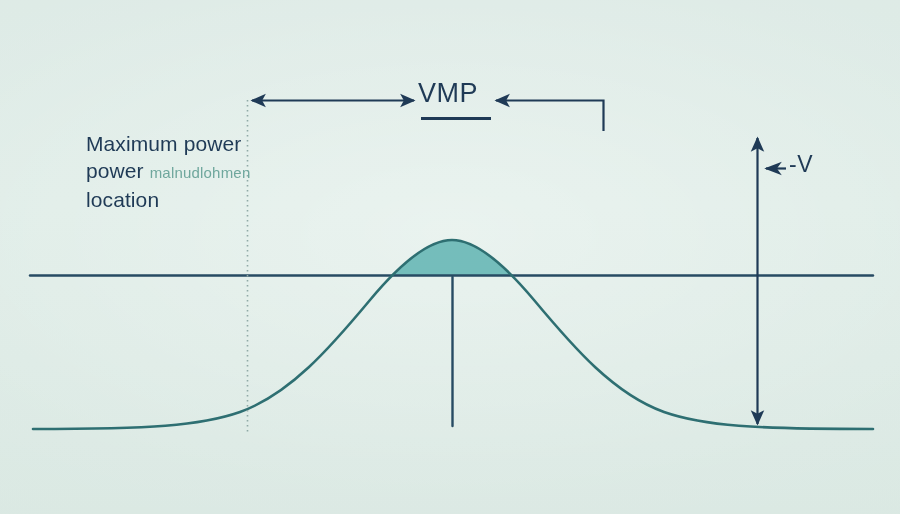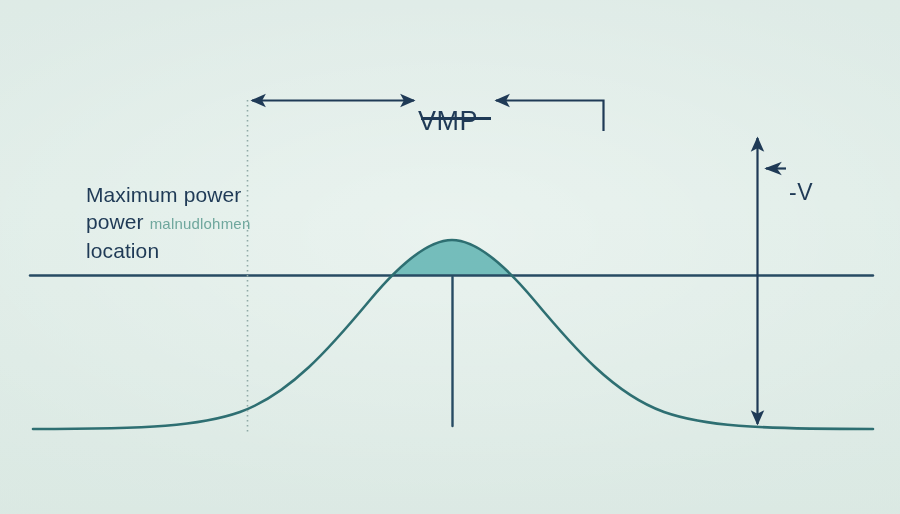--- a/index.html
+++ b/index.html
@@ -26,25 +26,24 @@
   }
   #vector-layer {
     position: absolute;
     inset: 0;
   }
   .label {
     position: absolute;
     color: #1f3a56;
     white-space: nowrap;
     line-height: 1.0;
-    margin-top: 28px;
   }
   #mpp-label {
     left: 86px;
-    top: 153px;
+    top: 130px;
     font-size: 21px;
     line-height: 27px;
     white-space: normal;
     width: 200px;
     letter-spacing: 0.1px;
   }
   #mpp-noise {
     color: #6fa79d;
     font-size: 15px;
     letter-spacing: 0.2px;

